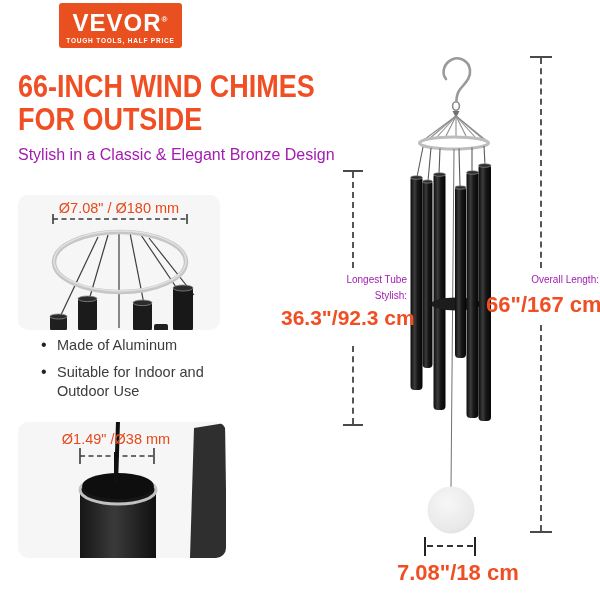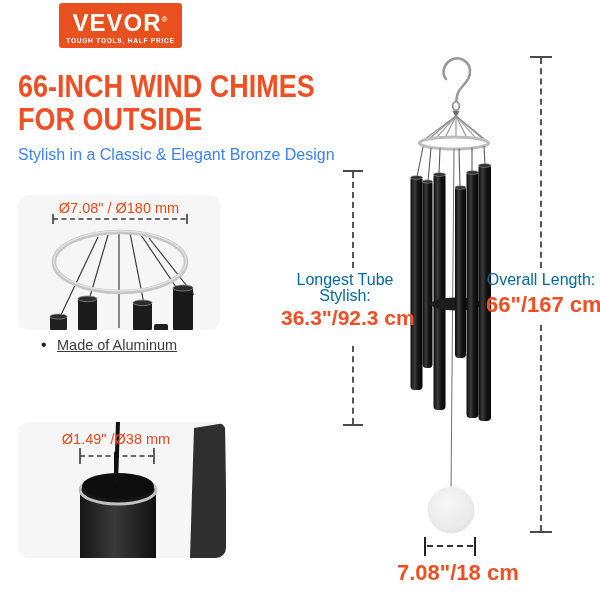--- a/index.html
+++ b/index.html
@@ -16,40 +16,40 @@
   }
   .logo-name{font-weight:bold;font-size:24px;letter-spacing:1px;line-height:24px;}
   .logo-name sup{font-size:8px;vertical-align:super;}
   .logo-tagline{font-size:6.5px;font-weight:bold;letter-spacing:0.8px;margin-top:2px;}
 
   
   .title{
     left:18px;top:70px;color:#F04E23;font-weight:bold;font-size:31px;line-height:33px;
     transform:scaleX(0.87);transform-origin:0 0;white-space:nowrap;letter-spacing:0px;
   }
-  .subtitle{left:18px;top:146px;font-size:16px;color:#3b82f6;white-space:nowrap;}
+  .subtitle{left:18px;top:146px;font-size:16px;color:#a21caf;white-space:nowrap;}
 
   
   .photo{background:#F6F6F6;border-radius:10px;overflow:hidden;}
   .photo1{left:18px;top:195px;width:202px;height:135px;}
   .photo2{left:18px;top:422px;width:208px;height:136px;}
   .dim-text{color:#E8491B;font-size:14.5px;text-align:center;white-space:nowrap;}
   .dim1{left:2px;top:5px;width:198px;}
   .dim2{left:0px;top:9px;width:196px;}
 
   
   .features{left:40px;top:336px;width:178px;}
   .feature{position:relative;padding-left:17px;font-size:14.5px;line-height:19px;
-    color:#3C3C3C;margin-bottom:8px;text-decoration:underline;}
+    color:#3C3C3C;margin-bottom:8px;}
   .feature::before{content:"\2022";position:absolute;left:1px;top:-1px;font-size:16px;color:#222;}
 
   
   .tbar{background:#4a4a4a;height:2px;}
   .vdash{width:0;border-left:2px dashed #555;}
-  .meas-label{font-size:16px;color:#0369a1;text-align:center;line-height:15.5px;}
+  .meas-label{font-size:10px;color:#a21caf;text-align:right;line-height:15.5px;}
   .meas-value{color:#F04E23;font-weight:bold;text-align:center;white-space:nowrap;}
   .val-longest{left:281px;top:306px;width:130px;font-size:21px;}
   .lab-longest{left:283px;top:272px;width:124px;}
   .lab-overall{left:483px;top:272px;width:116px;}
   .val-overall{left:486px;top:292px;width:112px;font-size:22px;}
   .val-ball{left:397px;top:560px;width:112px;font-size:22px;}
   .btick{width:2px;height:19px;background:#222;}
   .bdash{width:46px;height:0;border-top:2px dashed #333;}
 
   svg{display:block;}
@@ -99,20 +99,21 @@
         <rect x="115" y="106" width="19" height="30" rx="3" fill="#1b1b1b"></rect>
         <ellipse cx="124.5" cy="107.8" rx="9.5" ry="2.8" fill="#2c2c2c" stroke="#8a8a8a" stroke-width="0.8"></ellipse>
         <rect x="155" y="91" width="20" height="45" rx="3" fill="#181818"></rect>
         <ellipse cx="165" cy="93" rx="10" ry="3" fill="#2c2c2c" stroke="#8a8a8a" stroke-width="0.8"></ellipse>
       </g>
     </svg>
   </div>
 
   <div class="abs features">
     <div class="feature">Made of Aluminum</div>
+    <div class="feature">Suitable for Indoor and Outdoor Use</div>
   </div>
 
   <div class="abs photo photo2">
     <div class="abs dim-text dim2">Ø1.49" /Ø38 mm</div>
     <svg width="208" height="136" viewBox="0 0 208 136">
       <defs>
         <linearGradient id="tube2g" x1="0" y1="0" x2="1" y2="0">
           <stop offset="0" stop-color="#161616"></stop>
           <stop offset="0.45" stop-color="#3a3a3a"></stop>
           <stop offset="1" stop-color="#101010"></stop>

